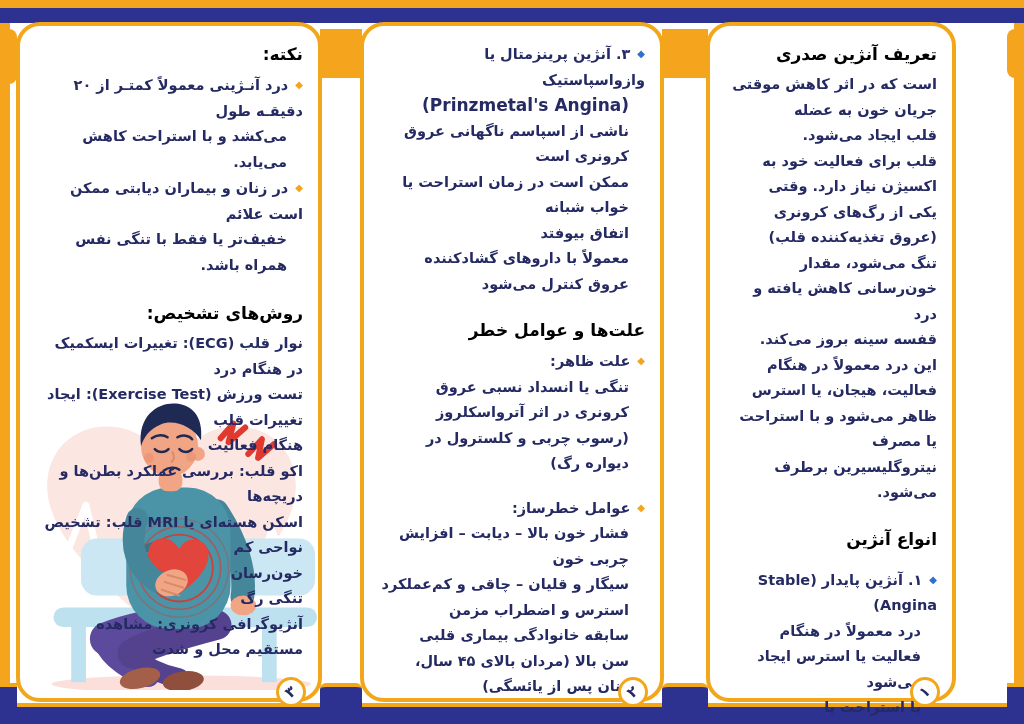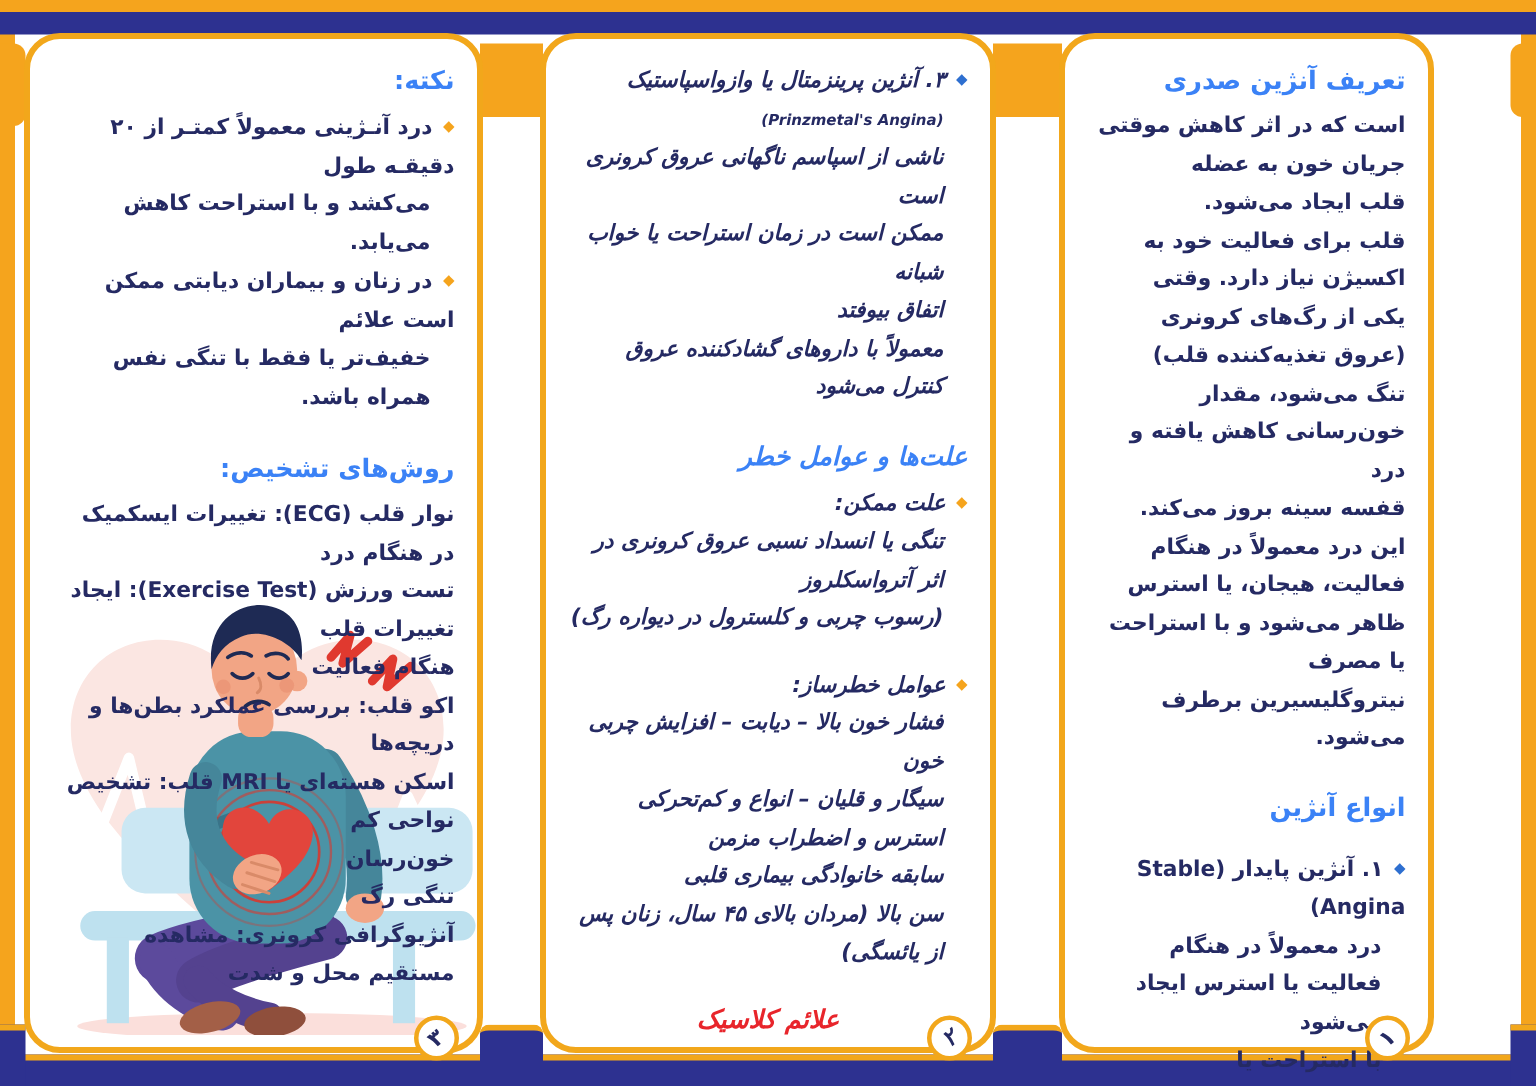--- a/index.html
+++ b/index.html
@@ -23,31 +23,31 @@
   .bump-outer-left{left:0;width:17px;}
   .bump-gap-1{left:320px;width:42px;border-top-left-radius:6px;border-top-right-radius:6px;}
   .bump-gap-2{left:662px;width:46px;border-top-left-radius:6px;border-top-right-radius:6px;}
   .bump-outer-right{left:1007px;width:17px;}
   
   .panel{
     position:absolute;top:22px;height:680px;background:#ffffff;
     border:4px solid #F2A71B;border-radius:24px;box-sizing:border-box;z-index:3;
   }
   .panel-1{left:706px;width:250px;}
-  .panel-2{left:360px;width:304px;font-style:italic;}
+  .panel-2{left:360px;width:304px;}
   .panel-3{left:16px;width:306px;}
   .panel-content{
     position:absolute;top:9px;right:15px;left:15px;bottom:6px;
     direction:rtl;text-align:right;color:#252A63;font-weight:bold;font-size:14.5px;
   }
   .blk{line-height:25.5px;}
-  .blk.heading{color:#3b82f6;font-size:17px;line-height:27px;margin:6px 0 4px;}
+  .blk.heading{color:#000000;font-size:17px;line-height:27px;margin:6px 0 4px;}
   .blk.heading_center{color:#E8252B;font-size:17px;line-height:27px;margin:6px 0 4px;text-align:center;}
   .blk.cont{padding-right:16px;}
-  .blk.latin{direction:ltr;text-align:right;padding-right:16px;font-size:10px;}
+  .blk.latin{direction:ltr;text-align:right;padding-right:16px;font-size:17px;}
   .diamond{display:inline-block;font-size:10px;margin-left:7px;vertical-align:2px;}
   .diamond.orange{color:#F5A41D;}
   .diamond.blue{color:#2E6FD0;}
   .page-circle{
     position:absolute;right:12px;bottom:-9px;width:30px;height:30px;border-radius:50%;
     background:#fff;border:3px solid #F2A71B;box-sizing:border-box;
     display:flex;align-items:center;justify-content:center;z-index:4;
   }
   .page-circle .num{color:#252A63;font-weight:bold;font-size:15px;transform:rotate(-40deg);display:inline-block;}
   .illustration{position:absolute;left:4px;right:4px;bottom:8px;height:295px;z-index:0;}
@@ -98,27 +98,27 @@
   <div class="panel-content">
       <div class="blk gap" style="height: 6px;"></div>
       <div class="blk bullet"><span class="diamond blue">◆</span><span>۳. آنژین پرینزمتال یا وازواسپاستیک</span></div>
       <div class="blk latin">(Prinzmetal's Angina)</div>
       <div class="blk cont">ناشی از اسپاسم ناگهانی عروق کرونری است</div>
       <div class="blk cont">ممکن است در زمان استراحت یا خواب شبانه</div>
       <div class="blk cont">اتفاق بیوفتد</div>
       <div class="blk cont">معمولاً با داروهای گشادکننده عروق کنترل می‌شود</div>
       <div class="blk gap" style="height: 14px;"></div>
       <div class="blk heading">علت‌ها و عوامل خطر</div>
-      <div class="blk bullet"><span class="diamond orange">◆</span><span>علت ممکن:</span></div>
+      <div class="blk bullet"><span class="diamond orange">◆</span><span>علت ظاهر:</span></div>
       <div class="blk cont">تنگی یا انسداد نسبی عروق کرونری در اثر آترواسکلروز</div>
       <div class="blk cont">(رسوب چربی و کلسترول در دیواره رگ)</div>
       <div class="blk gap" style="height: 18px;"></div>
       <div class="blk bullet"><span class="diamond orange">◆</span><span>عوامل خطرساز:</span></div>
       <div class="blk cont">فشار خون بالا – دیابت – افزایش چربی خون</div>
-      <div class="blk cont">سیگار و قلیان – انواع و کم‌تحرکی</div>
+      <div class="blk cont">سیگار و قلیان – چاقی و کم‌عملکرد</div>
       <div class="blk cont">استرس و اضطراب مزمن</div>
       <div class="blk cont">سابقه خانوادگی بیماری قلبی</div>
       <div class="blk cont">سن بالا (مردان بالای ۴۵ سال، زنان پس از یائسگی)</div>
       <div class="blk gap" style="height: 12px;"></div>
       <div class="blk heading_center">علائم کلاسیک</div>
     </div>
   <div class="page-circle">
     <span class="num">۲</span>
   </div>
 </div>

